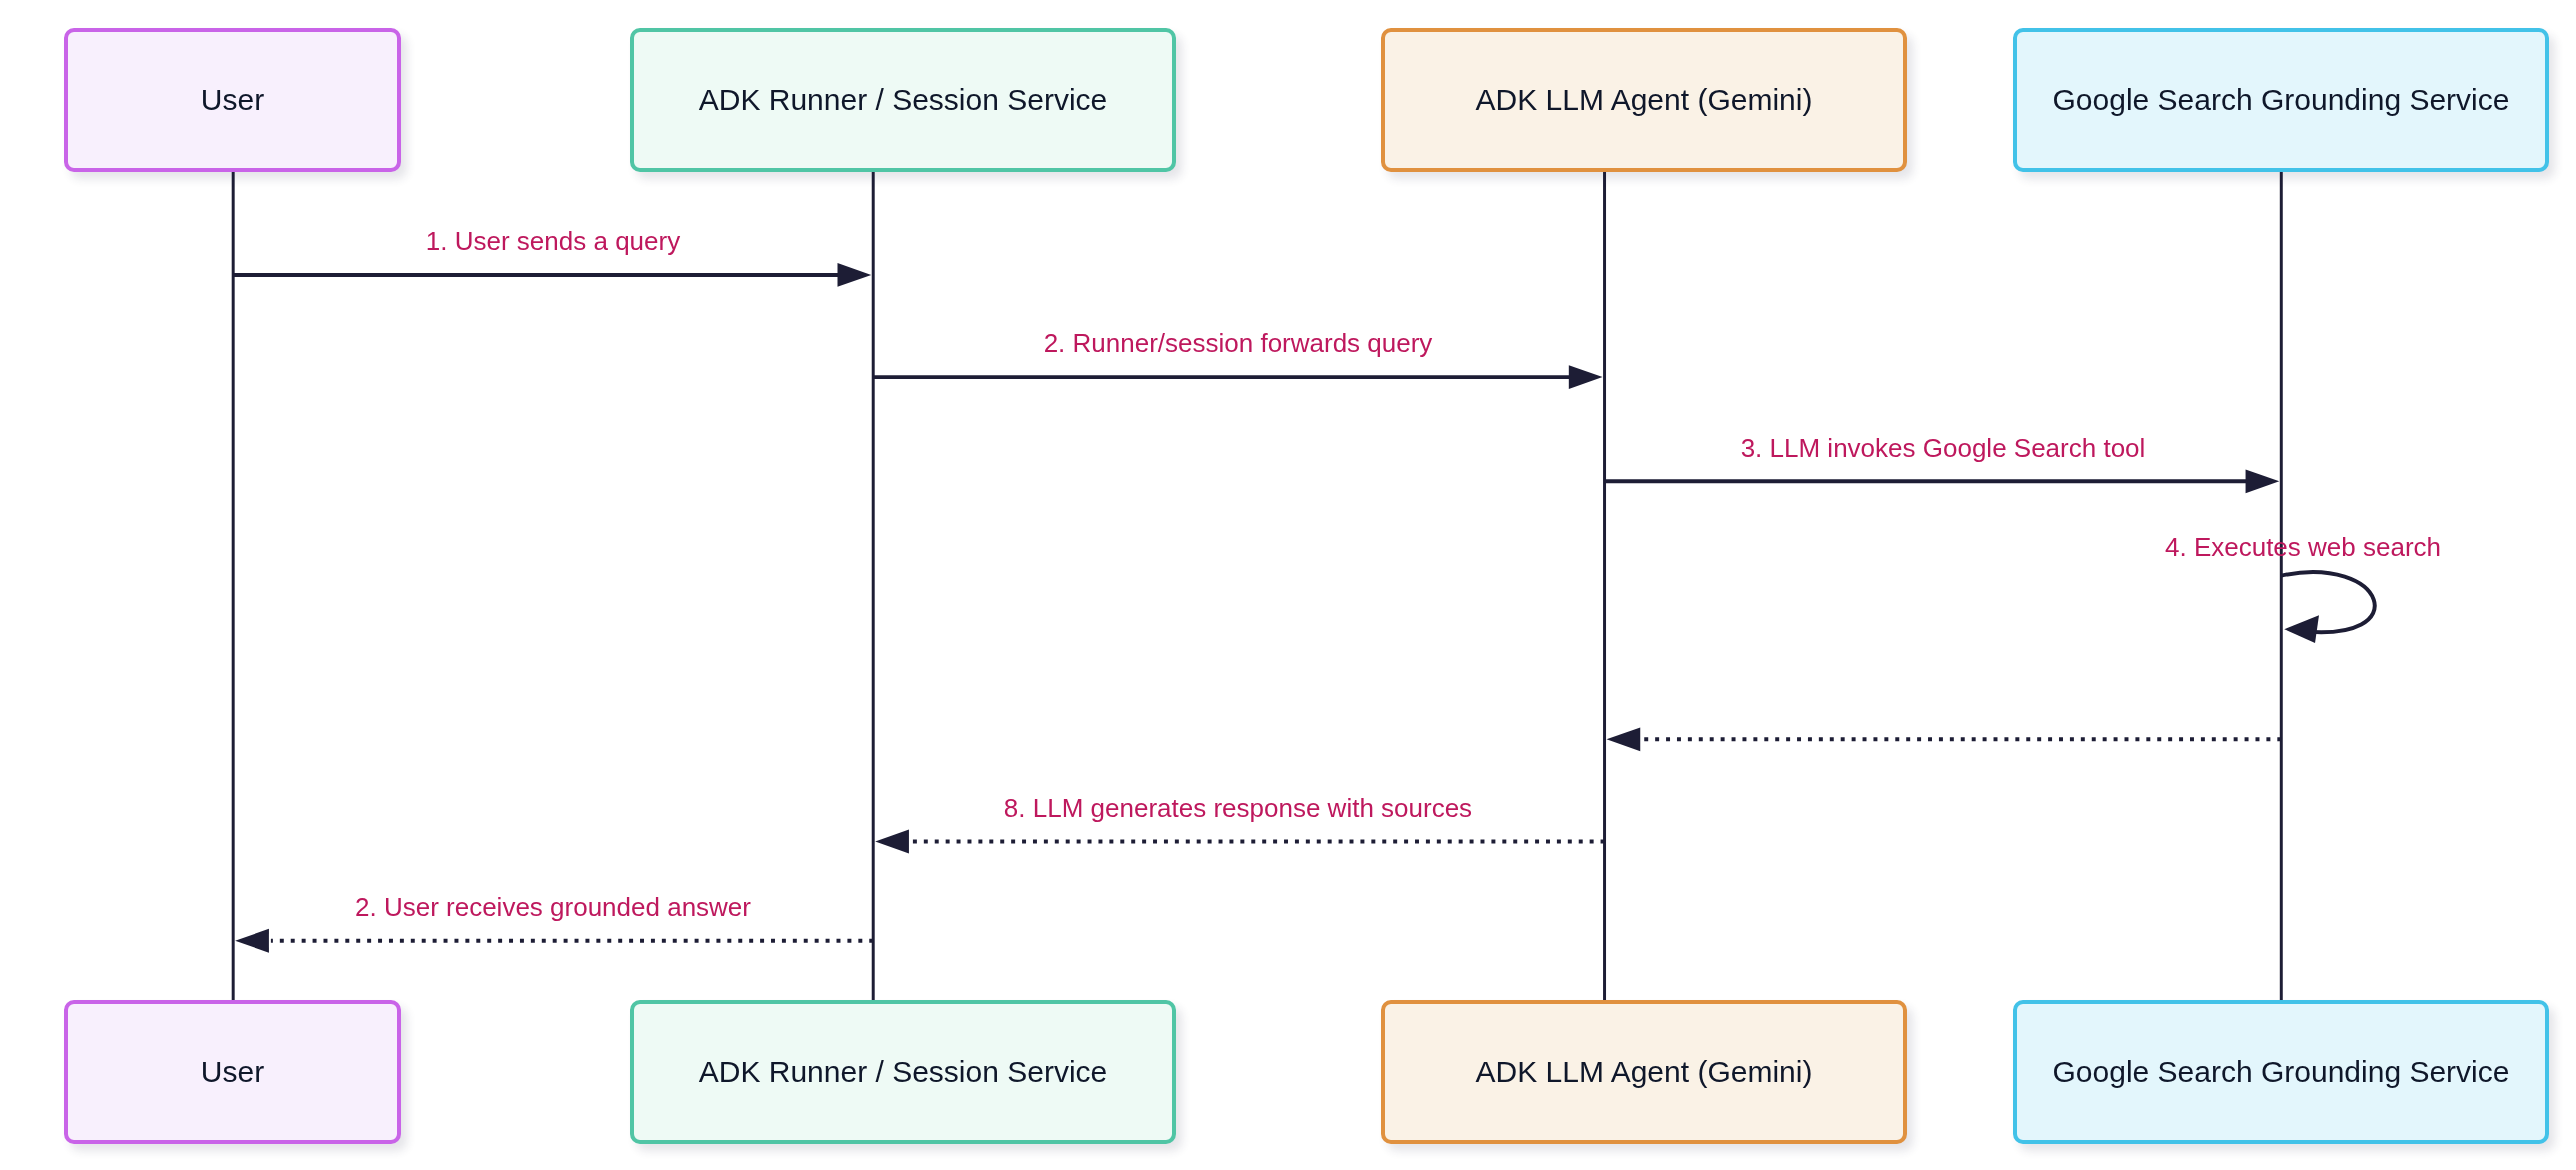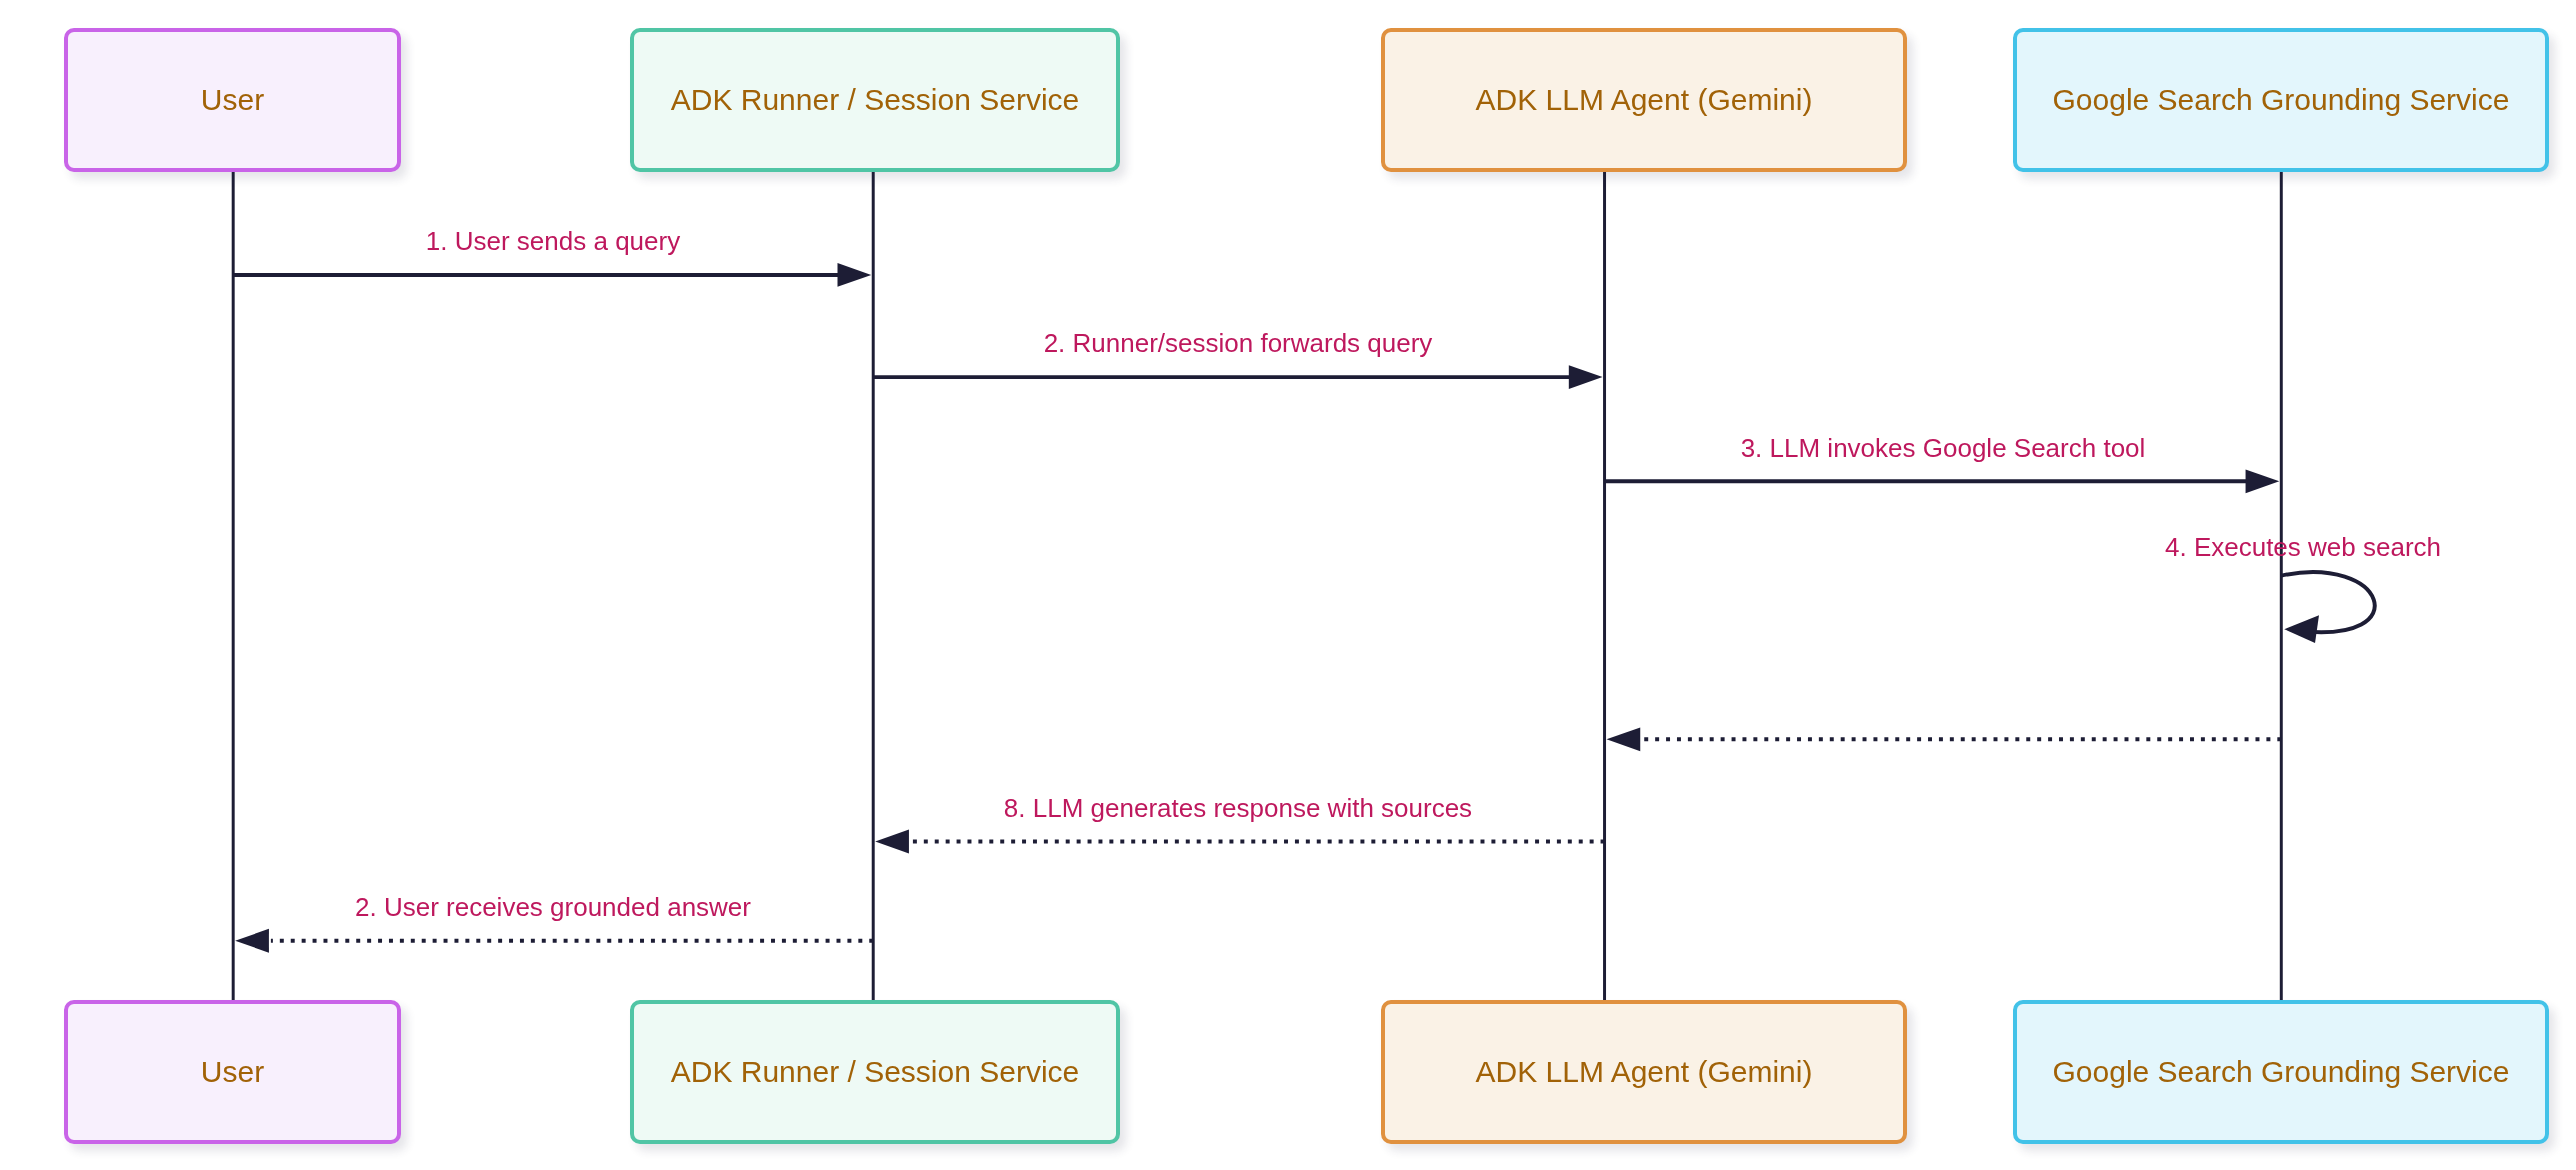--- a/index.html
+++ b/index.html
@@ -11,30 +11,30 @@
     overflow:hidden;
   }
   .layer{position:absolute;left:0;top:0;}
   .actor{
     position:absolute;
     height:144px;
     border:4px solid #888;
     border-radius:10px;
     display:flex;align-items:center;justify-content:center;
     font-size:30px;
-    color:#a16207;
+    color:#0f172a;
     box-sizing:border-box;
     box-shadow:6px 7px 10px rgba(40,40,70,0.12);
     white-space:nowrap;
     text-align:center;
   }
   .row-top{top:28px;}
   .row-bottom{top:1000px;}
   .pos-user{left:64px;width:337px;}
-  .pos-runner{left:630px;width:490px;}
+  .pos-runner{left:630px;width:546px;}
   .pos-llm{left:1381px;width:526px;}
   .pos-google{left:2013px;width:536px;}
   .msg{
     position:absolute;
     transform:translateX(-50%);
     white-space:nowrap;
     font-size:26px;
     color:#be185d;
   }
   .m1{left:553px;top:226px;}

